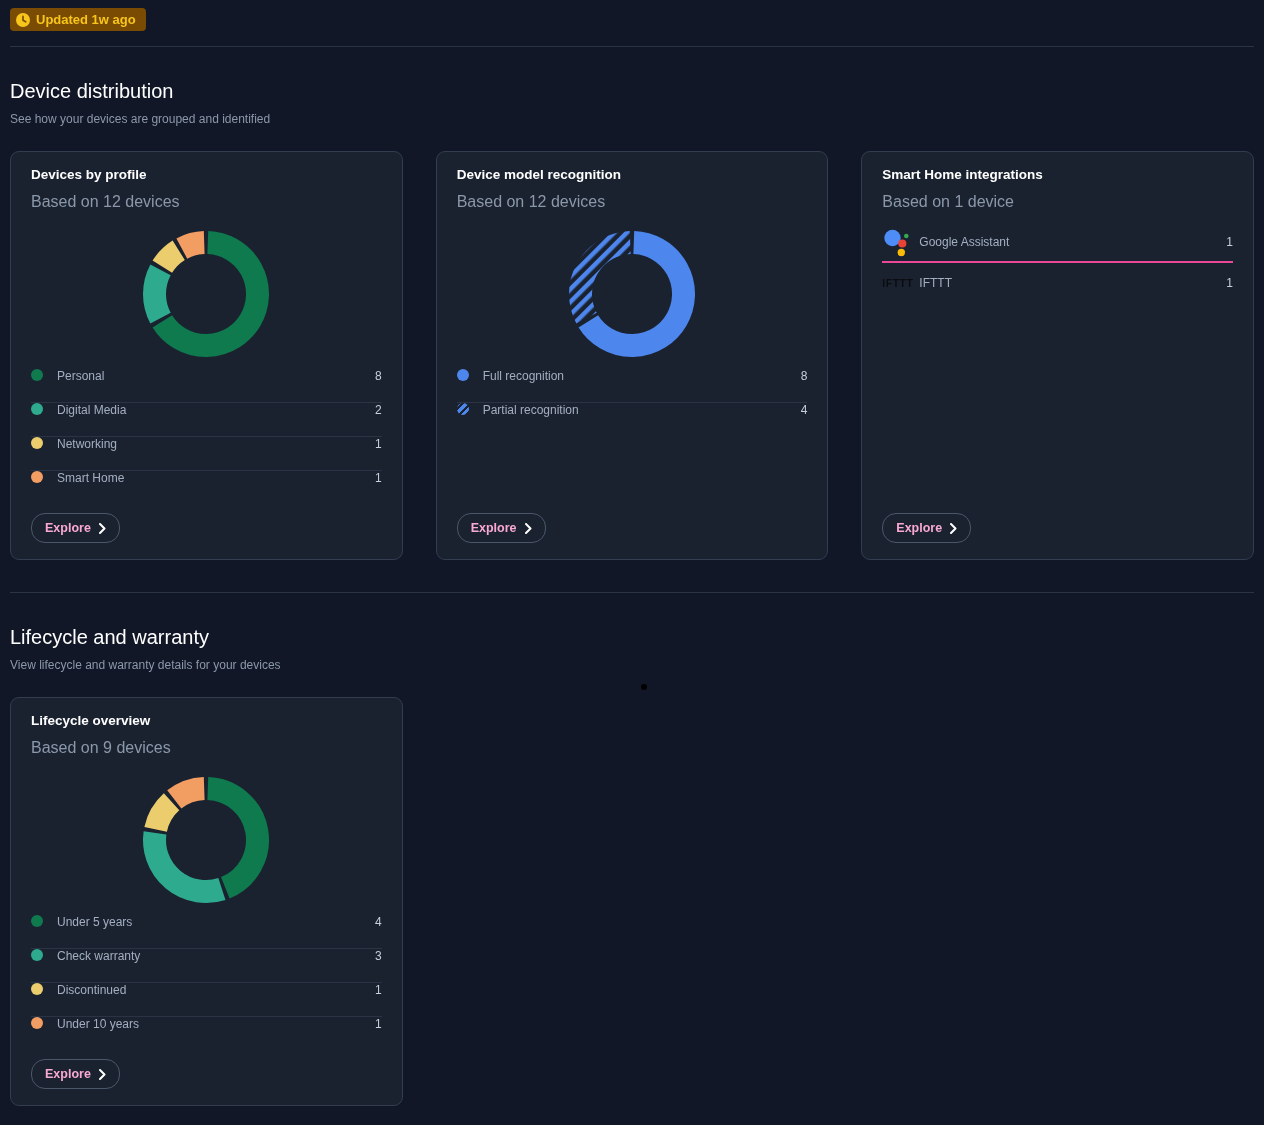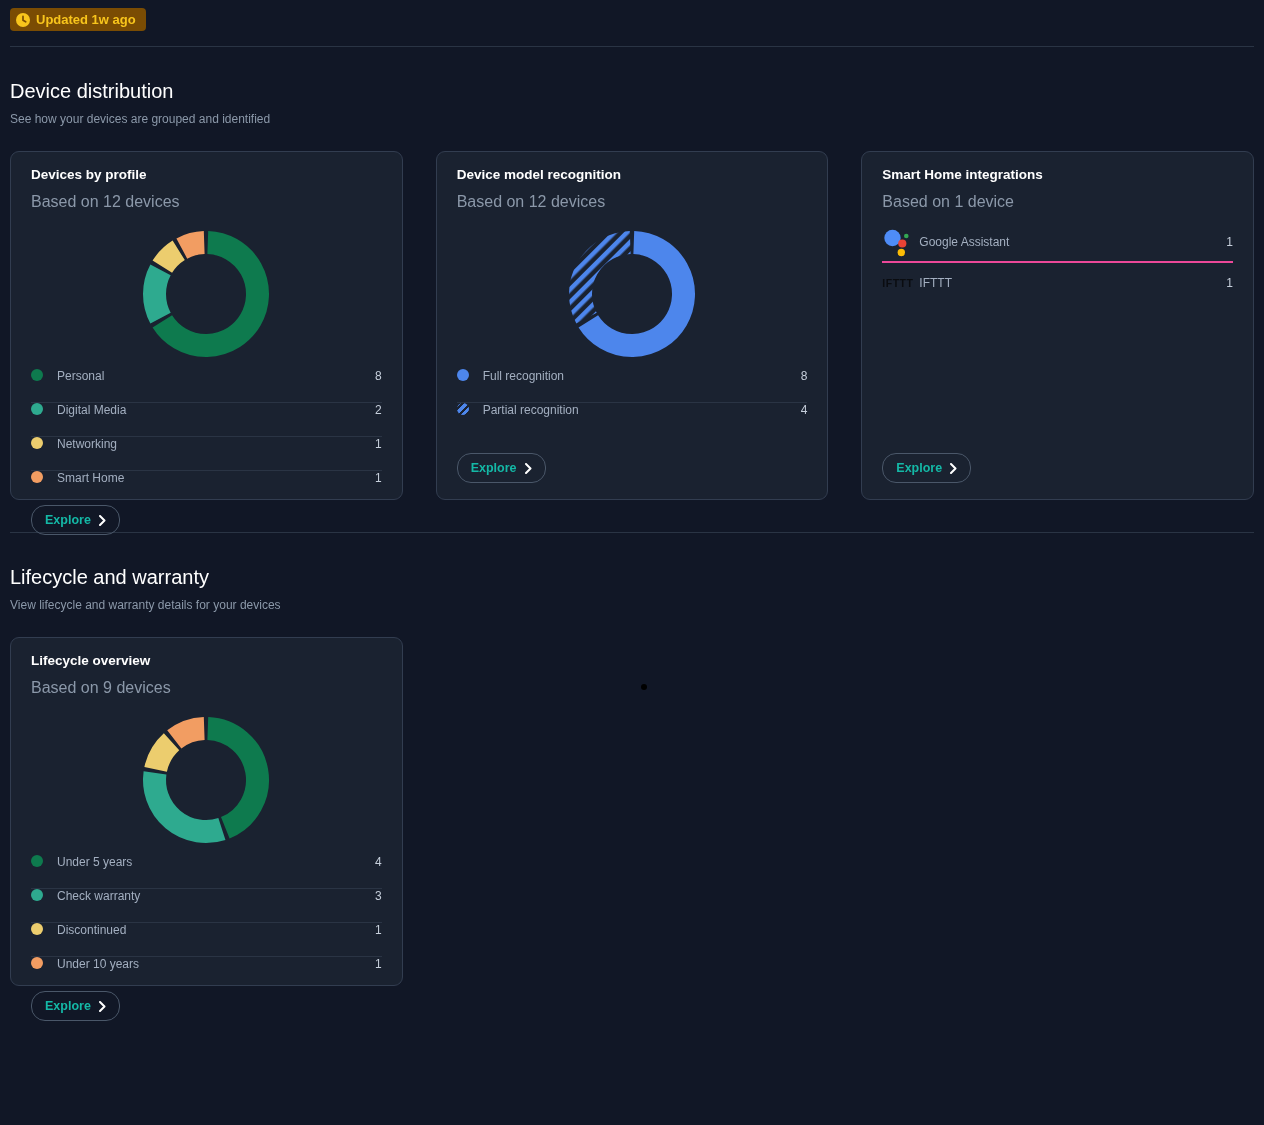--- a/index.html
+++ b/index.html
@@ -23,21 +23,21 @@
   .divider { border:none; border-top:1px solid #2a3444; margin:15px 0 0; }
   .divider.second { margin-top:32px; }
 
   .section-title { font-size:20px; font-weight:400; margin:33px 0 0; }
   .section-sub { font-size:12px; color:#8b98a9; margin:9px 0 0; }
 
   .cards-row { display:grid; grid-template-columns:repeat(3,1fr); gap:33px; margin-top:25px; }
 
   .card {
     background:#1a2230; border:1px solid #323d50; border-radius:9px;
-    height:349px; padding:15px 20px 16px;
+    height:409px; padding:15px 20px 16px;
     display:flex; flex-direction:column;
   }
   .card-title { font-size:13.5px; font-weight:700; line-height:16px; }
   .card-sub { font-size:16px; color:#8b98a9; margin-top:10px; }
 
   .donut-area { height:146px; margin-top:10px; display:flex; align-items:center; justify-content:center; }
 
   .legend { margin-top:2px; }
   .legend-row { display:flex; height:34px; border-bottom:1px solid #2a3444; }
   .legend-row:last-child { border-bottom:none; }
@@ -51,21 +51,21 @@
   .int-row:last-child { border-bottom:none; }
   .int-icon { width:28px; margin-right:9px; flex:none; display:flex; align-items:center; }
   .int-label { font-size:12px; color:#a3afc0; flex:1; }
   .int-value { font-size:12px; color:#c6cfdb; }
   .ifttt-logo { font-weight:900; font-size:10.5px; letter-spacing:.5px; color:#0a0c10; font-family:"Liberation Sans",sans-serif; }
 
   .explore-btn {
     margin-top:auto; align-self:flex-start;
     display:inline-flex; align-items:center; gap:8px;
     background:transparent; border:1px solid #4a5769; border-radius:14px;
-    color:#14b8a6; font-weight:700; font-size:12.5px; font-family:"Liberation Sans",sans-serif;
+    color:#f9a8d4; font-weight:700; font-size:12.5px; font-family:"Liberation Sans",sans-serif;
     padding:7px 13px; cursor:pointer;
   }
 
   .cursor-dot { position:absolute; left:641px; top:684px; width:6px; height:6px; border-radius:50%; background:#000; }
   .hidden-defs { position:absolute; width:0; height:0; }
 </style>
 </head>
 <body>
 
 <svg class="hidden-defs" aria-hidden="true">

